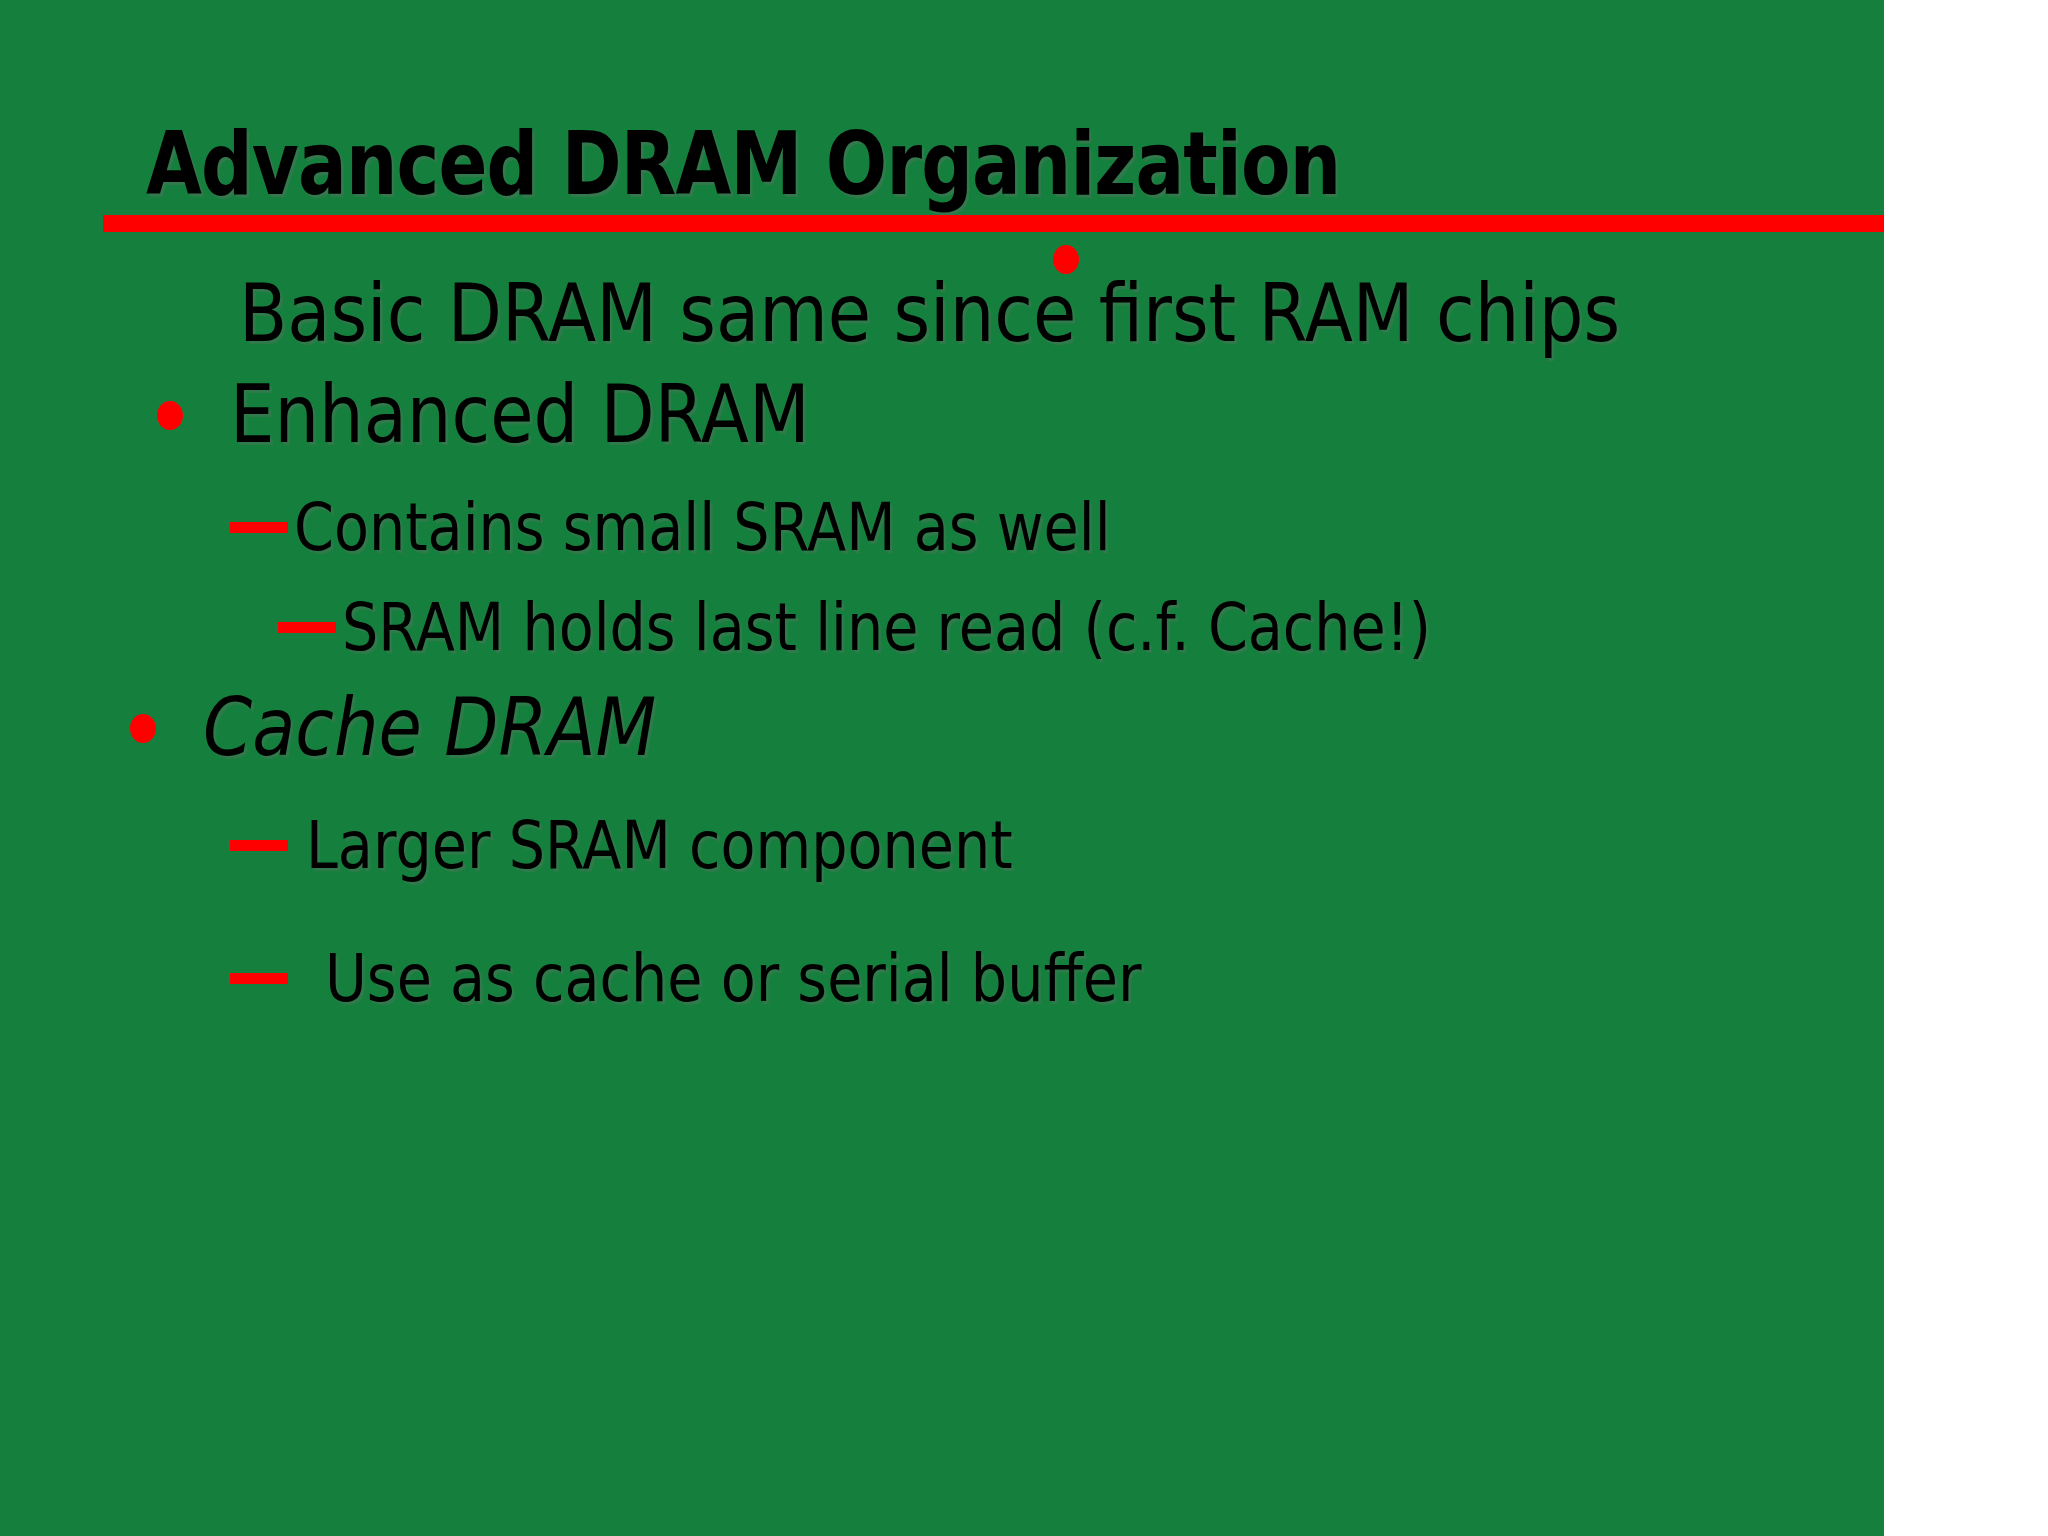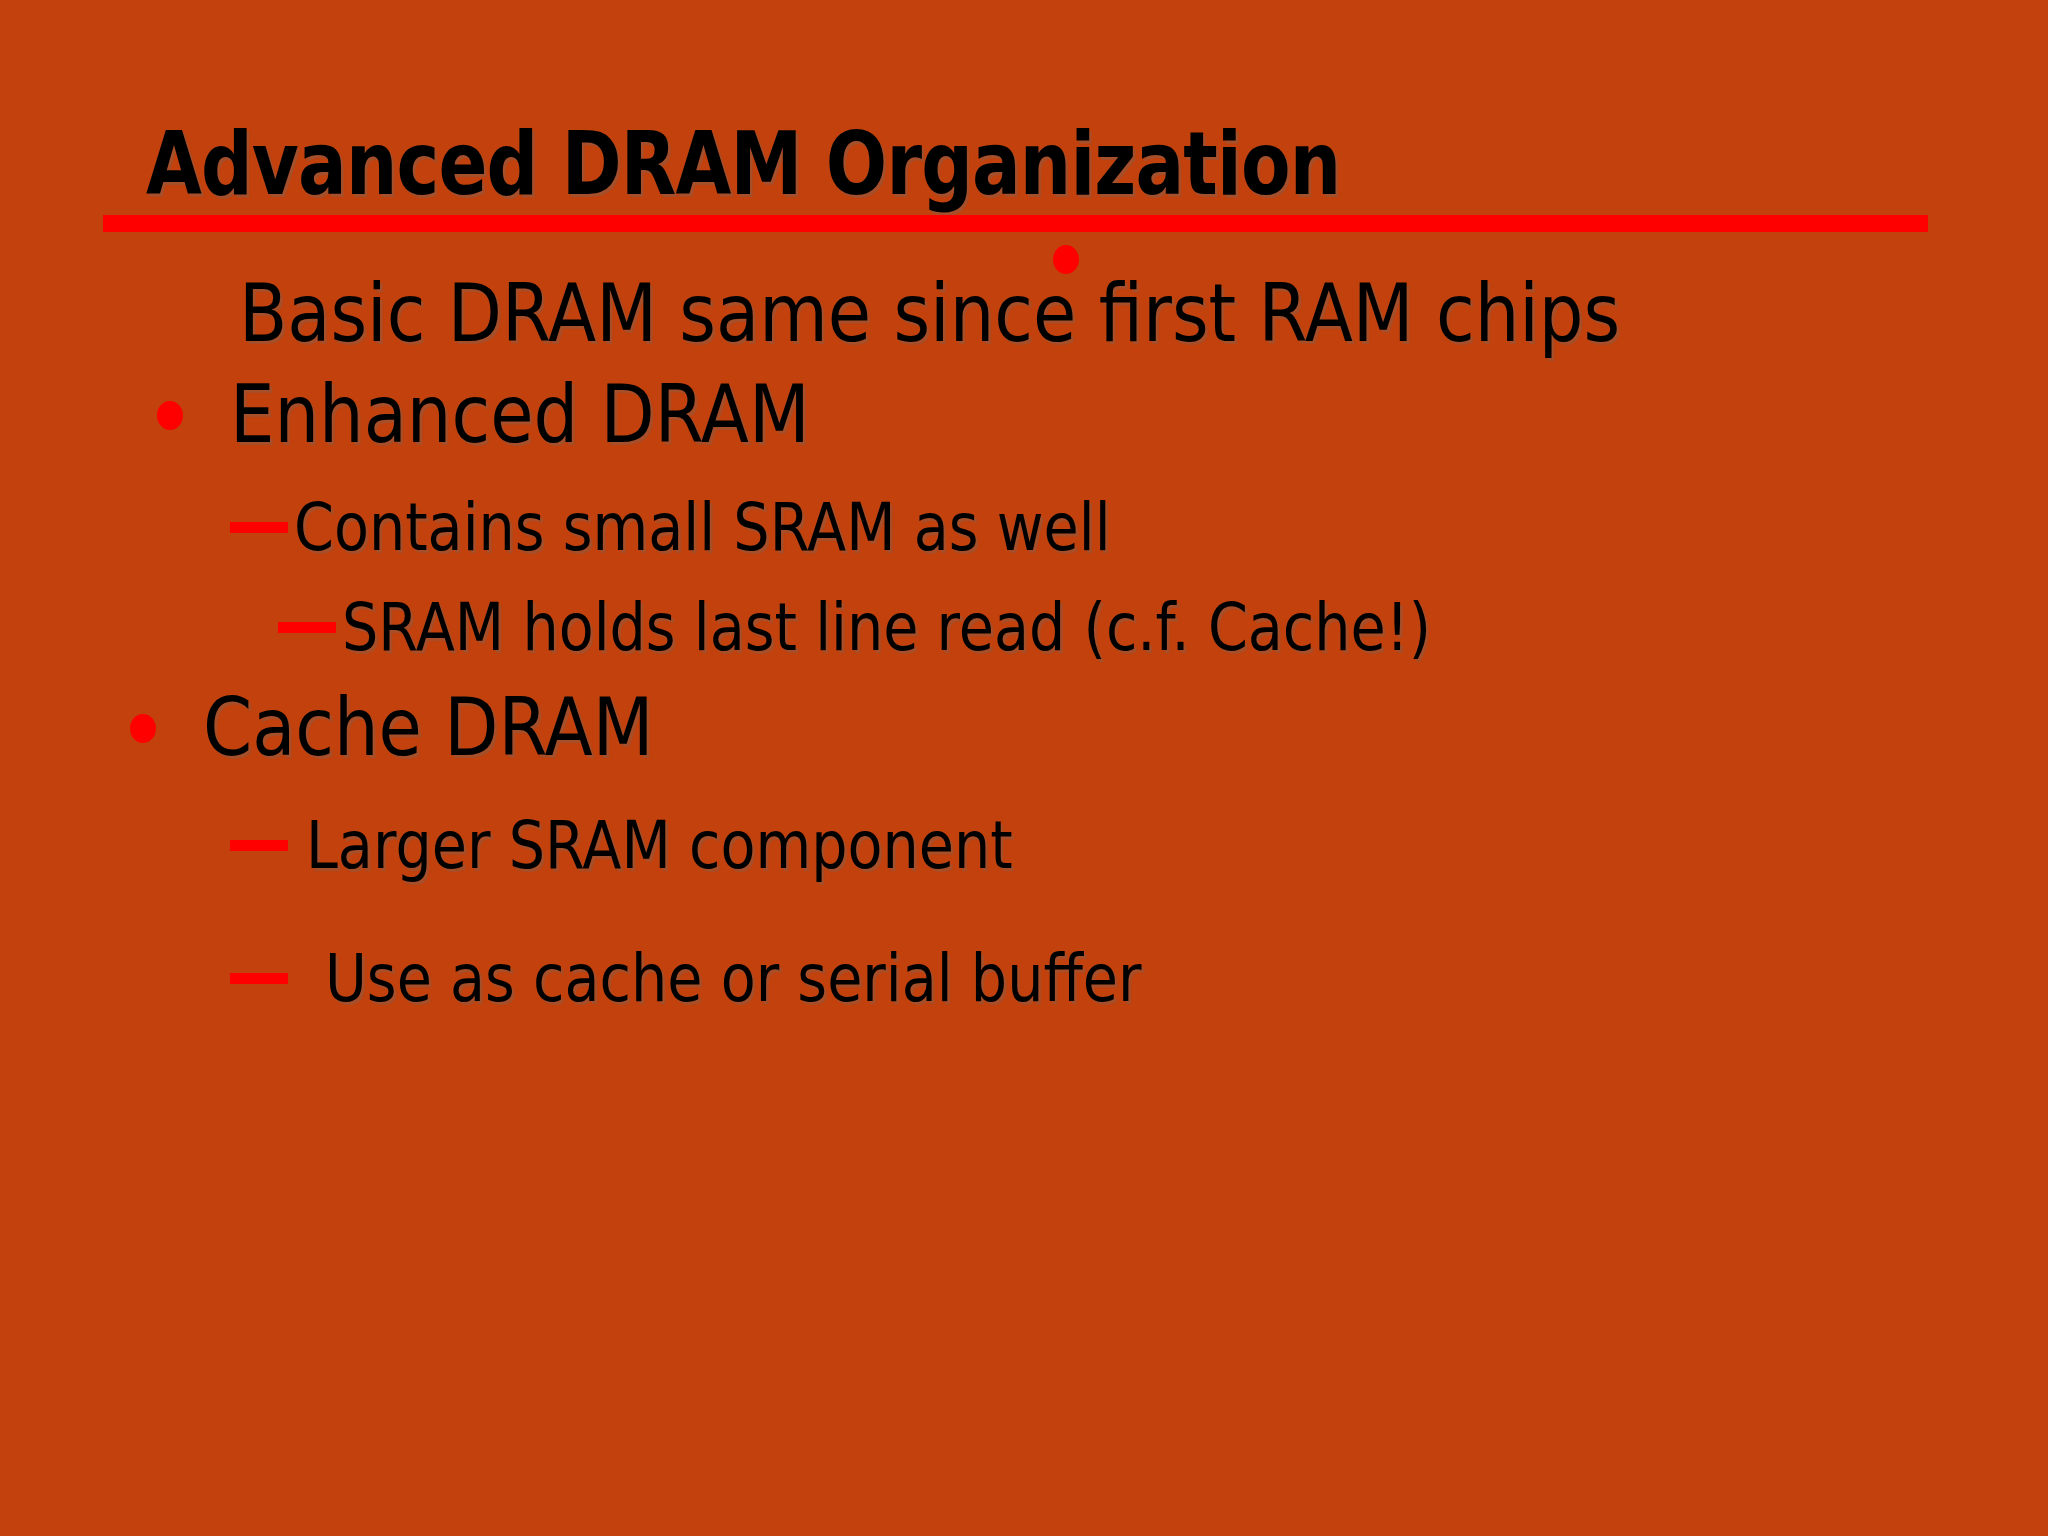--- a/index.html
+++ b/index.html
@@ -2,23 +2,23 @@
 <html><head>
 <meta charset="utf-8">
 <style>
   html, body {
     margin: 0;
     padding: 0;
     background: #ffffff;
   }
   .slide {
     position: relative;
-    width: 2048px;
+    width: 1884px;
     height: 1536px;
-    background: #c2410c;
+    background: #15803d;
     overflow: hidden;
     font-family: "DejaVu Sans", "Liberation Sans", sans-serif;
     color: #000000;
   }
   .slide-title {
     position: absolute;
     left: 146px;
     top: 112px;
     margin: 0;
     font-size: 88px;
@@ -72,21 +72,21 @@
     text-shadow: 3px 3px 1px rgba(110,110,110,0.32);
     line-height: 1;
   }
   .row.main .txt { font-size: 80px; }
   .row.sub  .txt { font-size: 65px; }
 
   .row1 { top: 245px; flex-direction: column; }
   .row2 { top: 360px; padding-left: 27px; }
   .row3 { top: 479px; }
   .row4 { top: 579px; margin-left: 48px; }
-  .row5 { top: 673px; }
+  .row5 { top: 673px; font-style: italic; }
   .row6 { top: 797px; gap: 12px; }
   .row7 { top: 930px; gap: 31px; }
 </style>
 </head>
 <body>
 
 <div class="slide">
 
   <h1 class="slide-title">Advanced DRAM Organization</h1>
 

